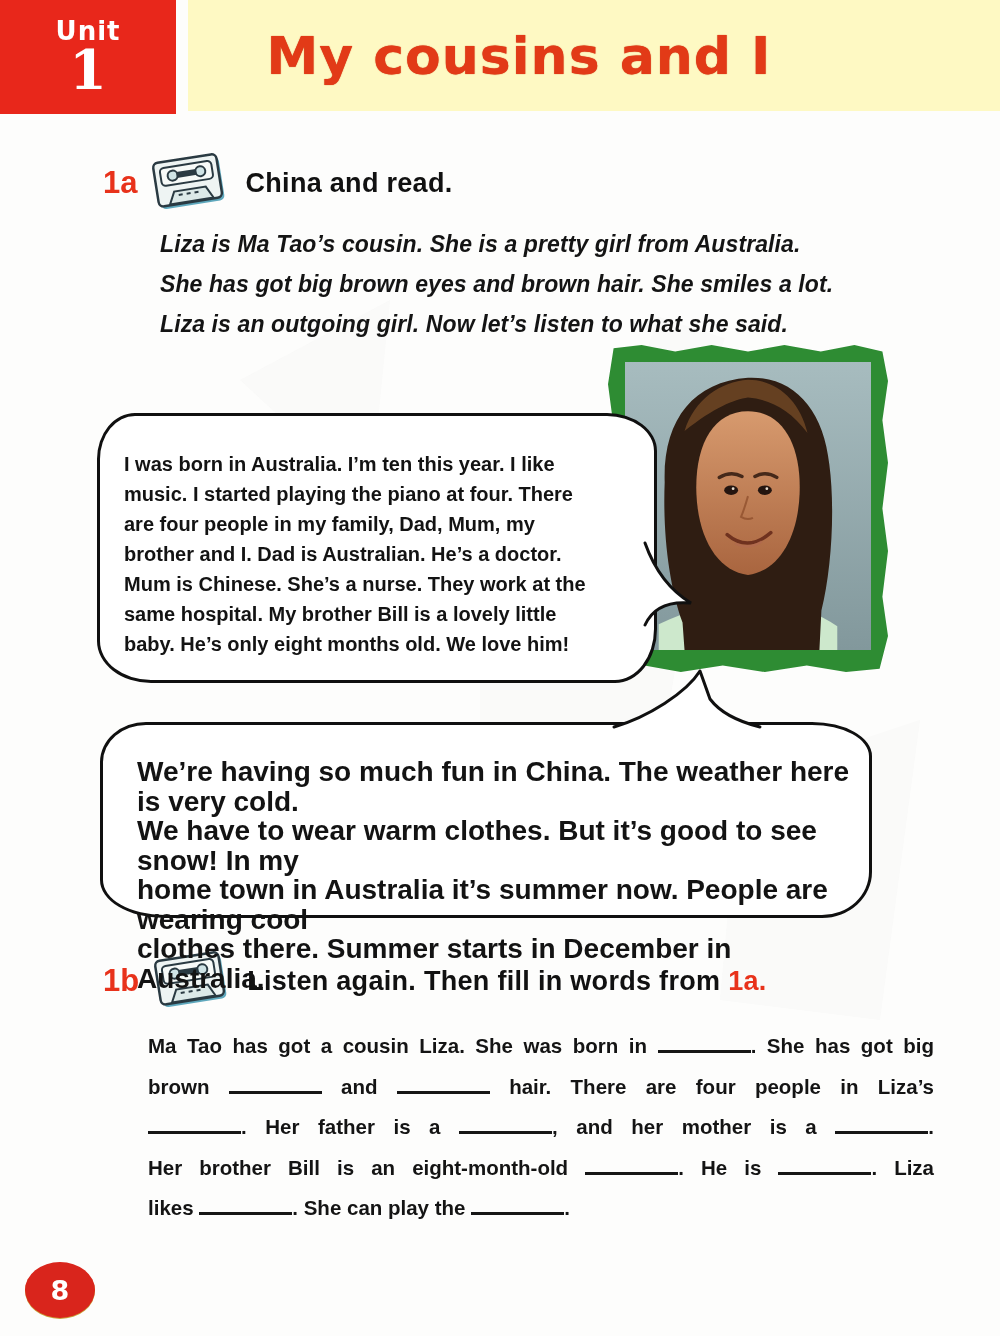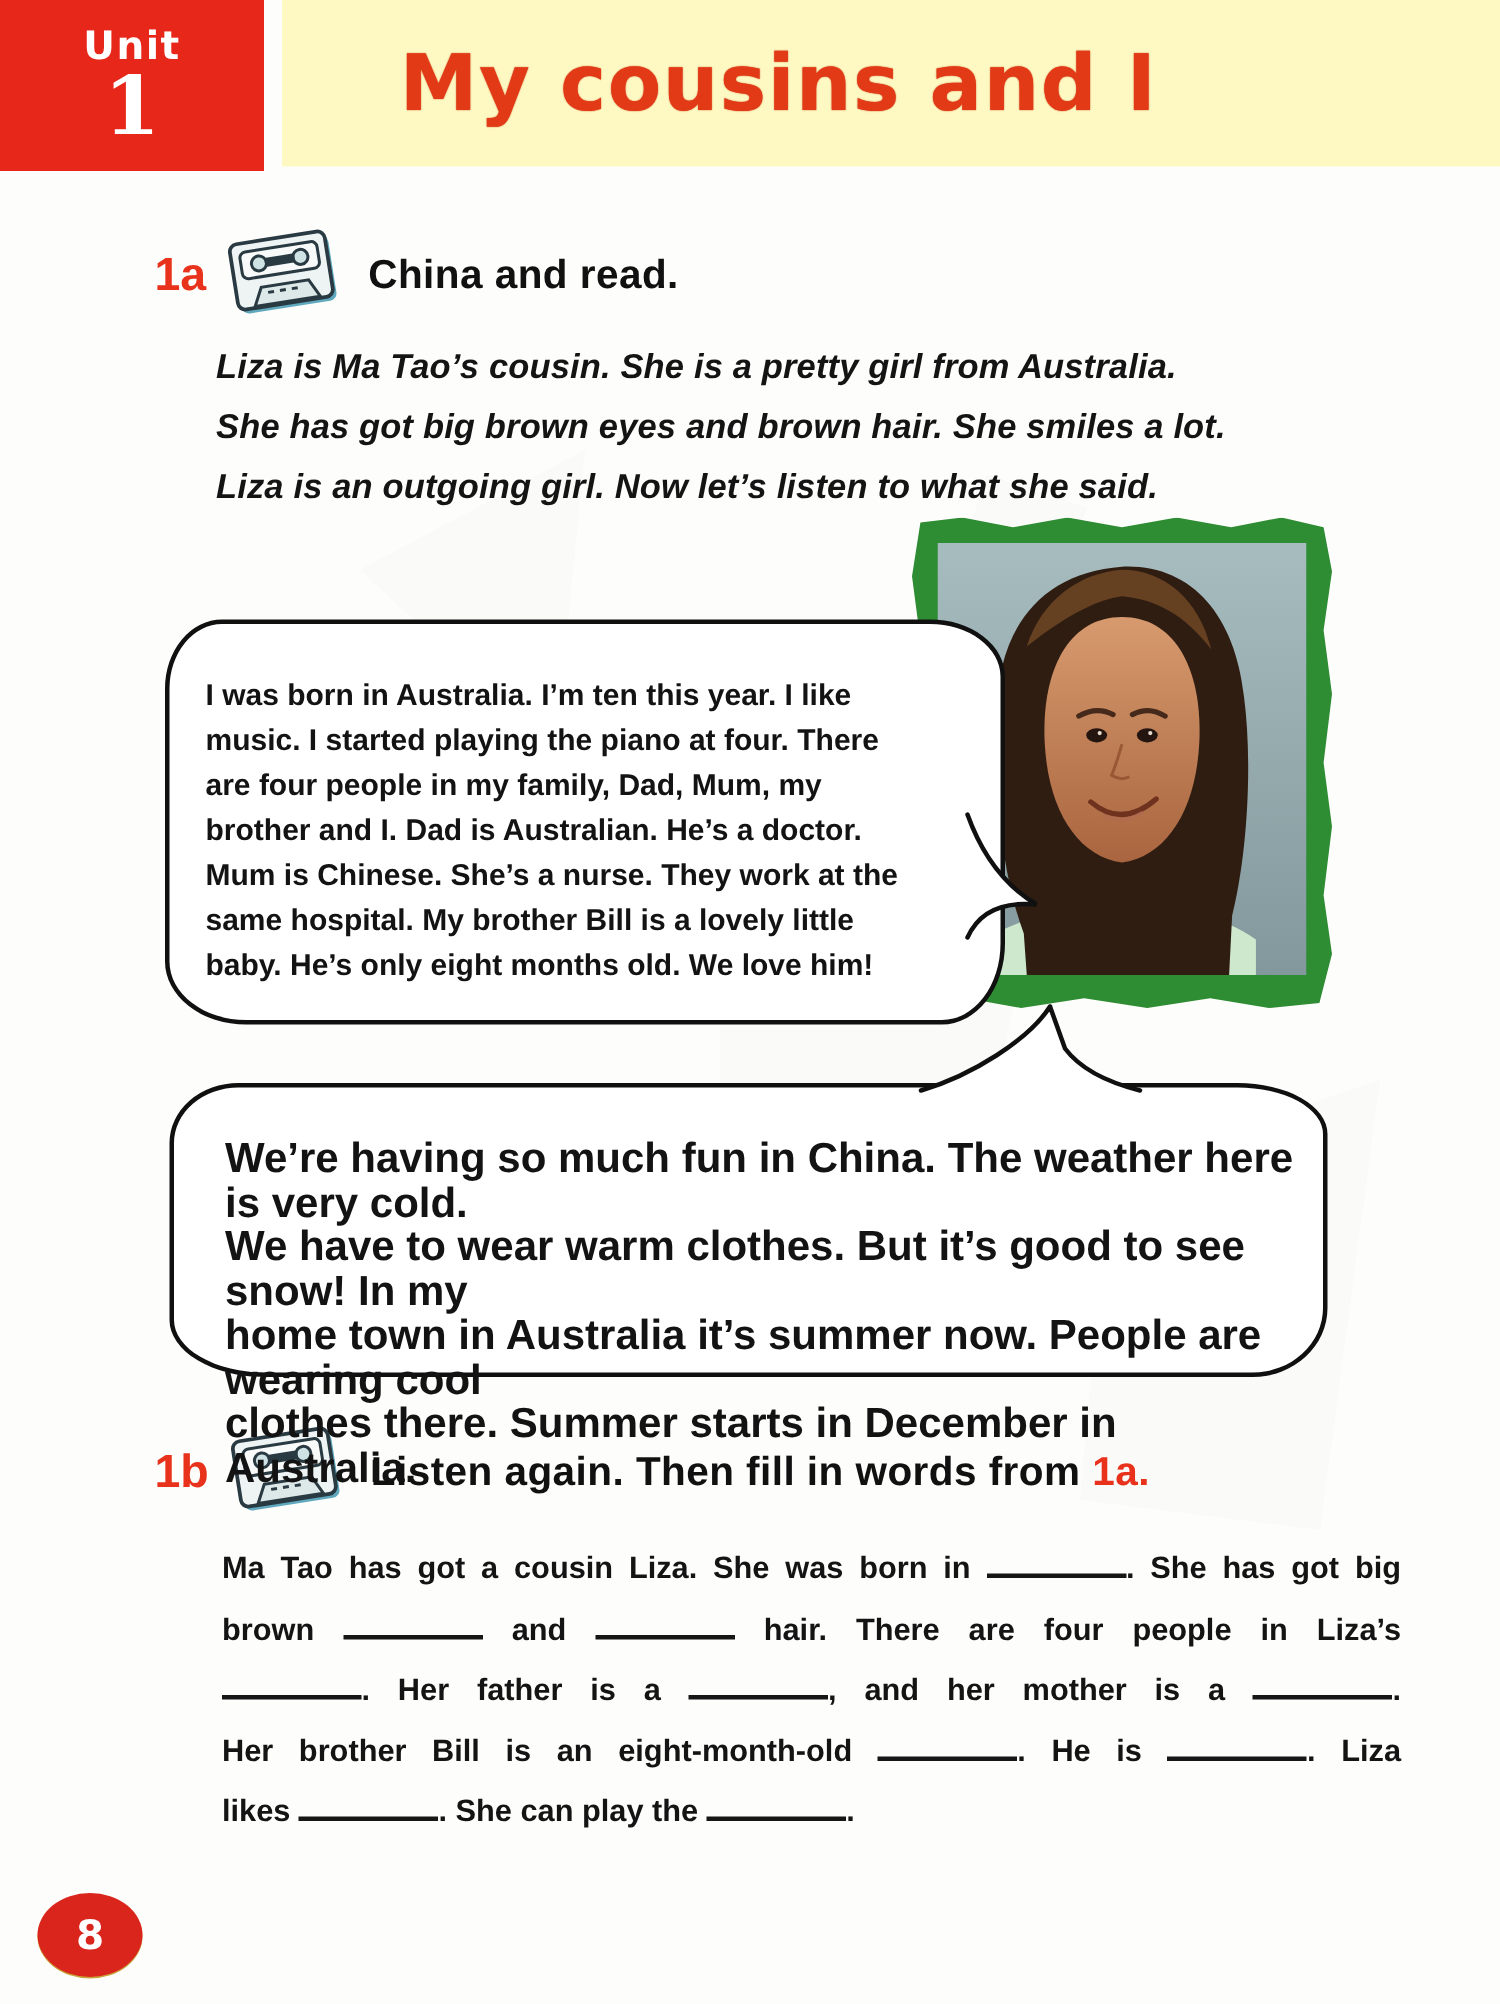--- a/index.html
+++ b/index.html
@@ -39,21 +39,21 @@
   .row-1b { top:946px; height:70px; }
   .section-num { color:#e8321b; font-weight:bold; font-size:31px;
     font-family:"Liberation Sans", sans-serif; margin-right:12px; }
   .cassette { width:82px; height:68px; margin-right:14px; flex:0 0 auto; }
   .section-heading { font-weight:bold; font-size:27px; letter-spacing:0.3px;
     color:#111; font-family:"Liberation Sans", sans-serif; }
   .red-ref { color:#e8321b; }
 
   
   .intro {
-    position:absolute; left:144px; top:224px; width:740px; z-index:2;
+    position:absolute; left:160px; top:224px; width:740px; z-index:2;
     font-style:italic; font-weight:bold; font-size:23px; line-height:40px;
     color:#141414; white-space:pre-line; letter-spacing:0.1px;
   }
 
   
   .photo-frame {
     position:absolute; left:608px; top:345px; width:280px; height:327px; z-index:1;
     background:#2e8c33;
     clip-path:polygon(2% 1%, 12% 0%, 24% 2%, 37% 0%, 50% 2%, 63% 0%, 76% 2%,
       88% 0%, 98% 2%, 100% 11%, 98% 23%, 100% 36%, 98% 50%, 100% 63%, 98% 77%,
@@ -61,21 +61,20 @@
       13% 98%, 3% 100%, 0% 91%, 2% 79%, 0% 66%, 2% 52%, 0% 38%, 2% 25%, 0% 12%);
   }
   .photo-inner { position:absolute; left:17px; top:17px; right:17px; bottom:22px; }
   .photo-inner svg { width:100%; height:100%; display:block; }
 
   
   .bubble {
     position:absolute; background:#ffffff; border:3px solid #101010; z-index:4;
     font-family:"Liberation Sans", sans-serif; font-weight:bold; color:#131313;
     white-space:pre-line;
-    margin-left:13px;
   }
   .bubble-1 {
     left:97px; top:413px; width:560px; height:270px;
     border-radius:38px 50px 42px 54px / 46px 38px 54px 42px;
     padding:33px 18px 0 24px; font-size:20px; line-height:30px;
   }
   .bubble-2 {
     left:100px; top:722px; width:772px; height:196px;
     border-radius:46px 60px 50px 64px / 40px 34px 46px 38px;
     padding:32px 14px 0 34px; font-size:28px; line-height:29.5px;

